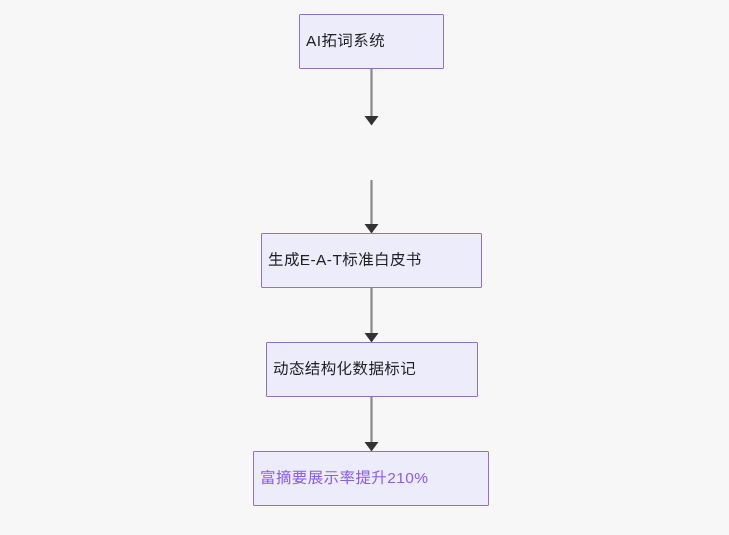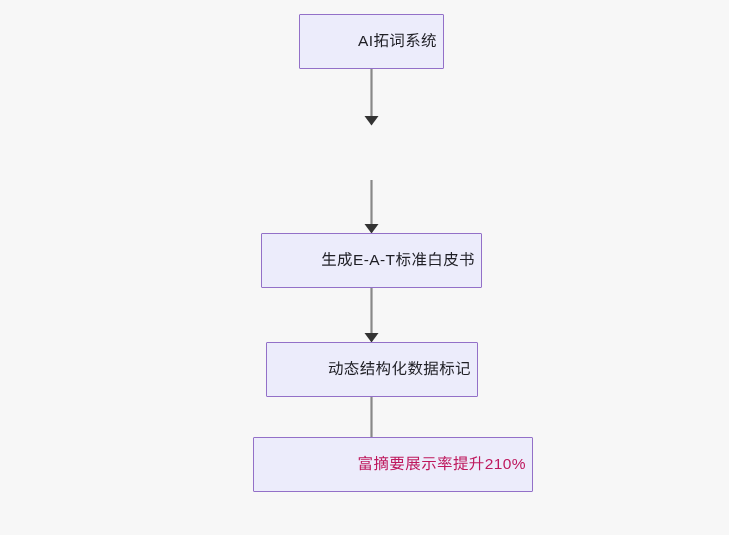--- a/index.html
+++ b/index.html
@@ -22,21 +22,21 @@
   }
 
   .node {
     position: absolute;
     box-sizing: border-box;
     background: #ececfb;
     border: 1.6px solid #9370c8;
     border-radius: 1px;
     display: flex;
     align-items: center;
-    justify-content: flex-end;
+    justify-content: flex-start;
     color: #1f1f25;
     font-size: 15.5px;
     letter-spacing: 0.4px;
     line-height: 1.2;
     white-space: nowrap;
   }
 
   .node-label {
     display: block;
     padding: 0 6px;
@@ -82,16 +82,16 @@
     </div>
     <div class="node" style="left: 299px; top: 14px; width: 145px; height: 55px; background: rgb(236, 236, 251); border-color: rgb(147, 112, 200); color: rgb(31, 31, 37);">
       <span class="node-label">AI拓词系统</span>
     </div>
     <div class="node" style="left: 261px; top: 233px; width: 221px; height: 55px; background: rgb(236, 236, 251); border-color: rgb(147, 112, 200); color: rgb(31, 31, 37);">
       <span class="node-label">生成E-A-T标准白皮书</span>
     </div>
     <div class="node" style="left: 266px; top: 342px; width: 212px; height: 55px; background: rgb(236, 236, 251); border-color: rgb(147, 112, 200); color: rgb(31, 31, 37);">
       <span class="node-label">动态结构化数据标记</span>
     </div>
-    <div class="node" style="left: 253px; top: 437px; width: 280px; height: 55px; background: rgb(236, 236, 251); border-color: rgb(147, 112, 200); color: #be185d;">
+    <div class="node" style="left: 253px; top: 451px; width: 236px; height: 55px; background: rgb(236, 236, 251); border-color: rgb(147, 112, 200); color: #8b5cf6;">
       <span class="node-label">富摘要展示率提升210%</span>
     </div>
   </div>
 
 </body></html>

